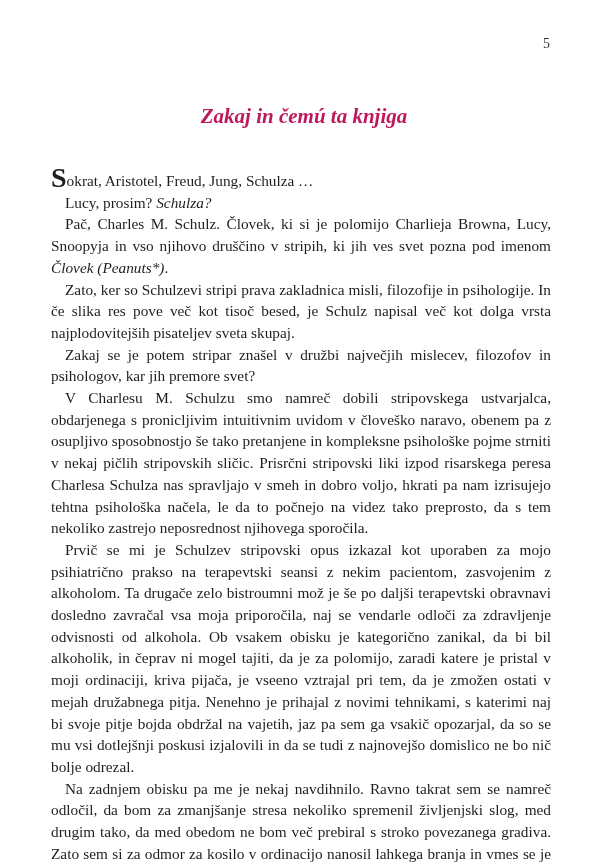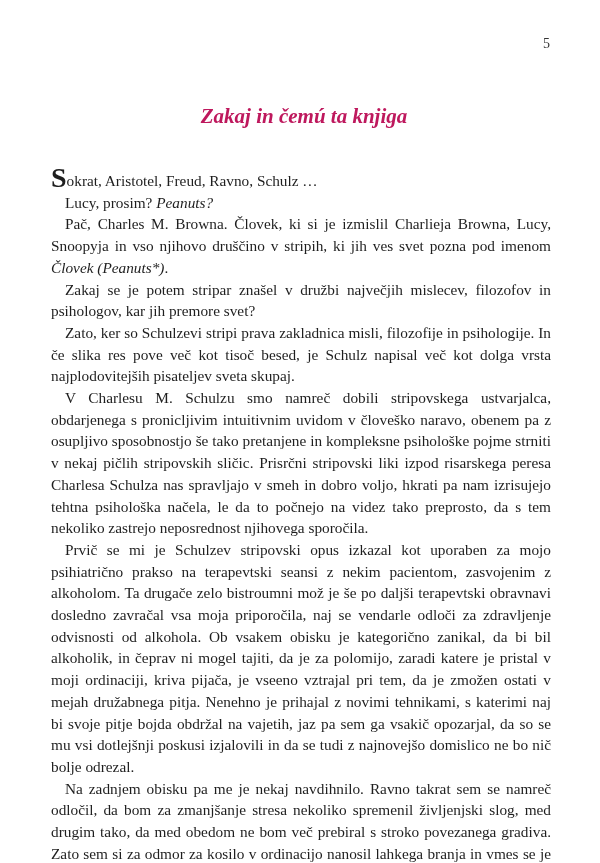--- a/index.html
+++ b/index.html
@@ -60,21 +60,21 @@
     em { font-style: italic; }
   </style>
 </head>
 <body>
 
 <div class="page-number">5</div>
 
 <h1 class="chapter-title">Zakaj in čemú ta knjiga</h1>
 
 <div class="body-text">
-  <p class="first"><span class="drop-s">S</span><span>okrat, Aristotel, Freud, Ravno, Schulz …</span></p>
-  <p><span>Lucy, prosim? </span><em>Peanuts?</em></p>
-  <p><span>Pač, Charles M. Browna. Človek, ki si je izmislil Charlieja Browna, Lucy, Snoopyja in vso njihovo druščino v stripih, ki jih ves svet pozna pod imenom </span><em>Človek (Peanuts*)</em><span>.</span></p>
+  <p class="first"><span class="drop-s">S</span><span>okrat, Aristotel, Freud, Jung, Schulza …</span></p>
+  <p><span>Lucy, prosim? </span><em>Schulza?</em></p>
+  <p><span>Pač, Charles M. Schulz. Človek, ki si je polomijo Charlieja Browna, Lucy, Snoopyja in vso njihovo druščino v stripih, ki jih ves svet pozna pod imenom </span><em>Človek (Peanuts*)</em><span>.</span></p>
+  <p><span>Zato, ker so Schulzevi stripi prava zakladnica misli, filozofije in psihologije. In če slika res pove več kot tisoč besed, je Schulz napisal več kot dolga vrsta najplodovitejših pisateljev sveta skupaj.</span></p>
   <p><span>Zakaj se je potem stripar znašel v družbi največjih mislecev, filozofov in psihologov, kar jih premore svet?</span></p>
-  <p><span>Zato, ker so Schulzevi stripi prava zakladnica misli, filozofije in psihologije. In če slika res pove več kot tisoč besed, je Schulz napisal več kot dolga vrsta najplodovitejših pisateljev sveta skupaj.</span></p>
   <p><span>V Charlesu M. Schulzu smo namreč dobili stripovskega ustvarjalca, obdarjenega s pronicljivim intuitivnim uvidom v človeško naravo, obenem pa z osupljivo sposobnostjo še tako pretanjene in kompleksne psihološke pojme strniti v nekaj pičlih stripovskih sličic. Prisrčni stripovski liki izpod risarskega peresa Charlesa Schulza nas spravljajo v smeh in dobro voljo, hkrati pa nam izrisujejo tehtna psihološka načela, le da to počnejo na videz tako preprosto, da s tem nekoliko zastrejo neposrednost njihovega sporočila.</span></p>
   <p><span>Prvič se mi je Schulzev stripovski opus izkazal kot uporaben za mojo psihiatrično prakso na terapevtski seansi z nekim pacientom, zasvojenim z alkoholom. Ta drugače zelo bistroumni mož je še po daljši terapevtski obravnavi dosledno zavračal vsa moja priporočila, naj se vendarle odloči za zdravljenje odvisnosti od alkohola. Ob vsakem obisku je kategorično zanikal, da bi bil alkoholik, in čeprav ni mogel tajiti, da je za polomijo, zaradi katere je pristal v moji ordinaciji, kriva pijača, je vseeno vztrajal pri tem, da je zmožen ostati v mejah družabnega pitja. Nenehno je prihajal z novimi tehnikami, s katerimi naj bi svoje pitje bojda obdržal na vajetih, jaz pa sem ga vsakič opozarjal, da so se mu vsi dotlejšnji poskusi izjalovili in da se tudi z najnovejšo domislico ne bo nič bolje odrezal.</span></p>
   <p><span>Na zadnjem obisku pa me je nekaj navdihnilo. Ravno takrat sem se namreč odločil, da bom za zmanjšanje stresa nekoliko spremenil življenjski slog, med drugim tako, da med obedom ne bom več prebiral s stroko povezanega gradiva. Zato sem si za odmor za kosilo v ordinacijo nanosil lahkega branja in vmes se je znašlo tudi več zvežčičev Schulzevih </span></p>
 </div>
 
 </body></html>

